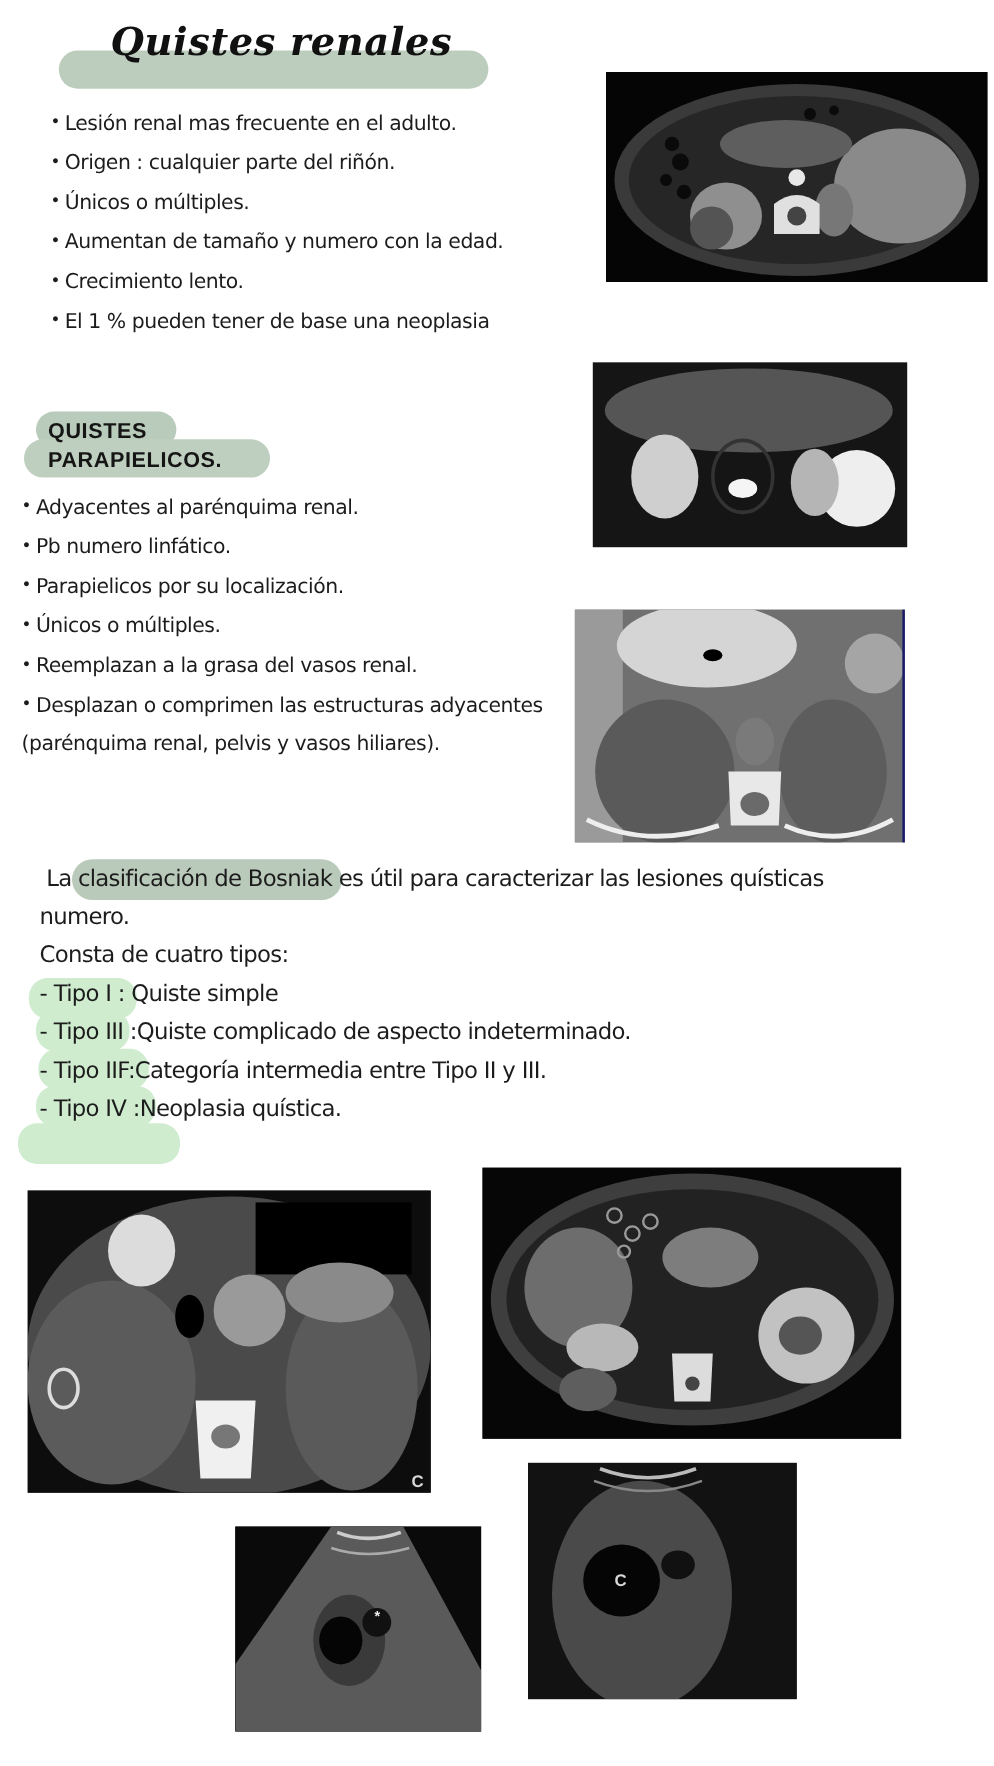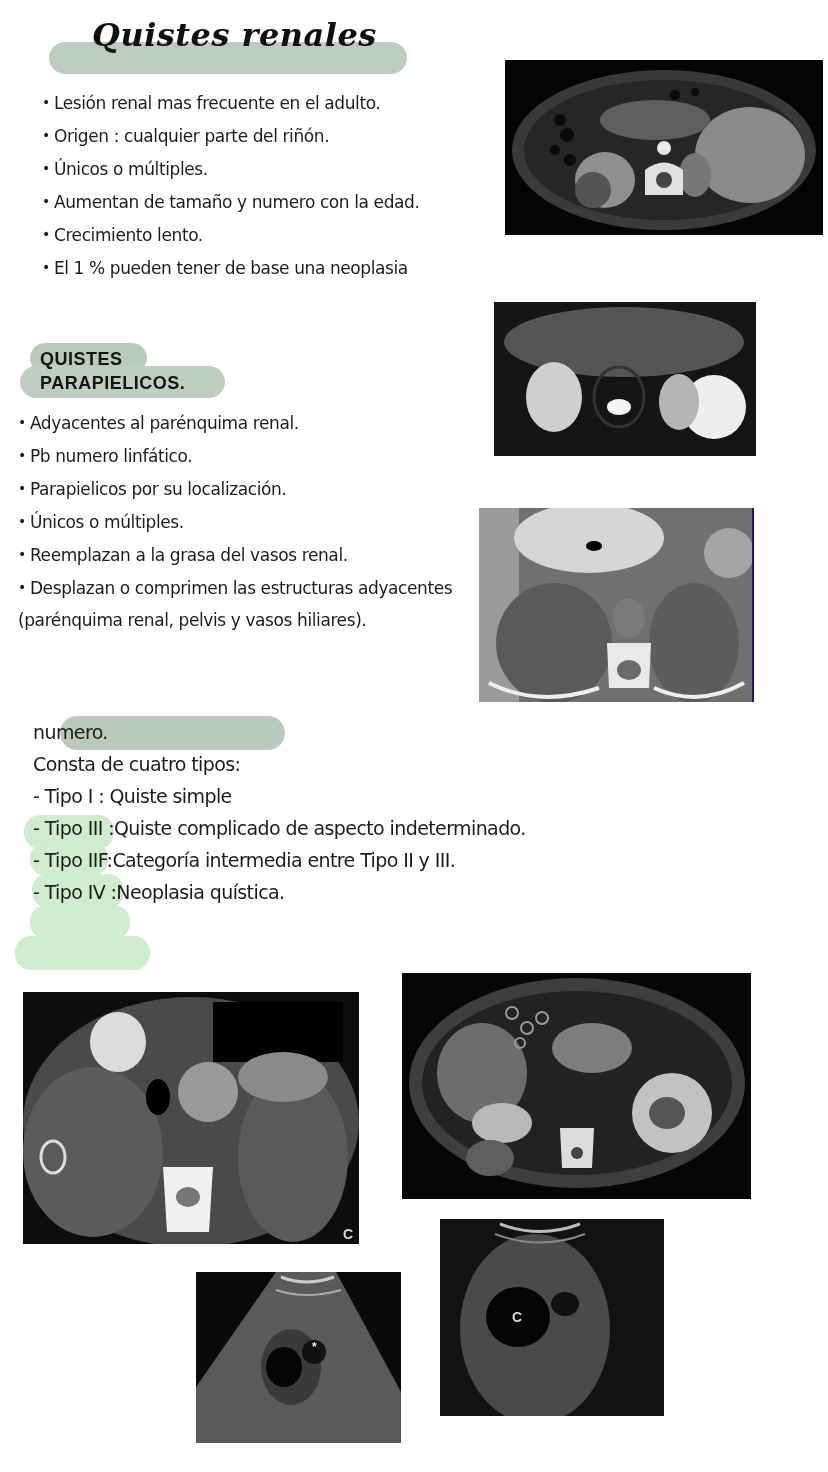--- a/index.html
+++ b/index.html
@@ -122,20 +122,21 @@
 </div>
 
 <div class="bos-hl"></div>
 <div class="tipo-hl" style="left:24px; top:815px; width:90px; height:34px;"></div>
 <div class="tipo-hl" style="left:30px; top:842px; width:78px; height:34px;"></div>
 <div class="tipo-hl" style="left:32px; top:874px; width:92px; height:34px;"></div>
 <div class="tipo-hl" style="left:30px; top:905px; width:100px; height:34px;"></div>
 <div class="tipo-hl" style="left:15px; top:936px; width:135px; height:34px;"></div>
 
 <div class="bos">
+  <p>&nbsp;<span>La </span><span>clasificación de Bosniak</span><span> es útil para caracterizar las lesiones quísticas</span></p>
   <p>numero.</p>
   <p>Consta de cuatro tipos:</p>
   <p>- Tipo I : Quiste simple</p>
   <p>- Tipo III :Quiste complicado de aspecto indeterminado.</p>
   <p>- Tipo IIF:Categoría intermedia entre Tipo II y III.</p>
   <p>- Tipo IV :Neoplasia quística.</p>
 </div>
 
 <div class="img ct3">
   <svg width="336" height="252" viewBox="0 0 336 252">

